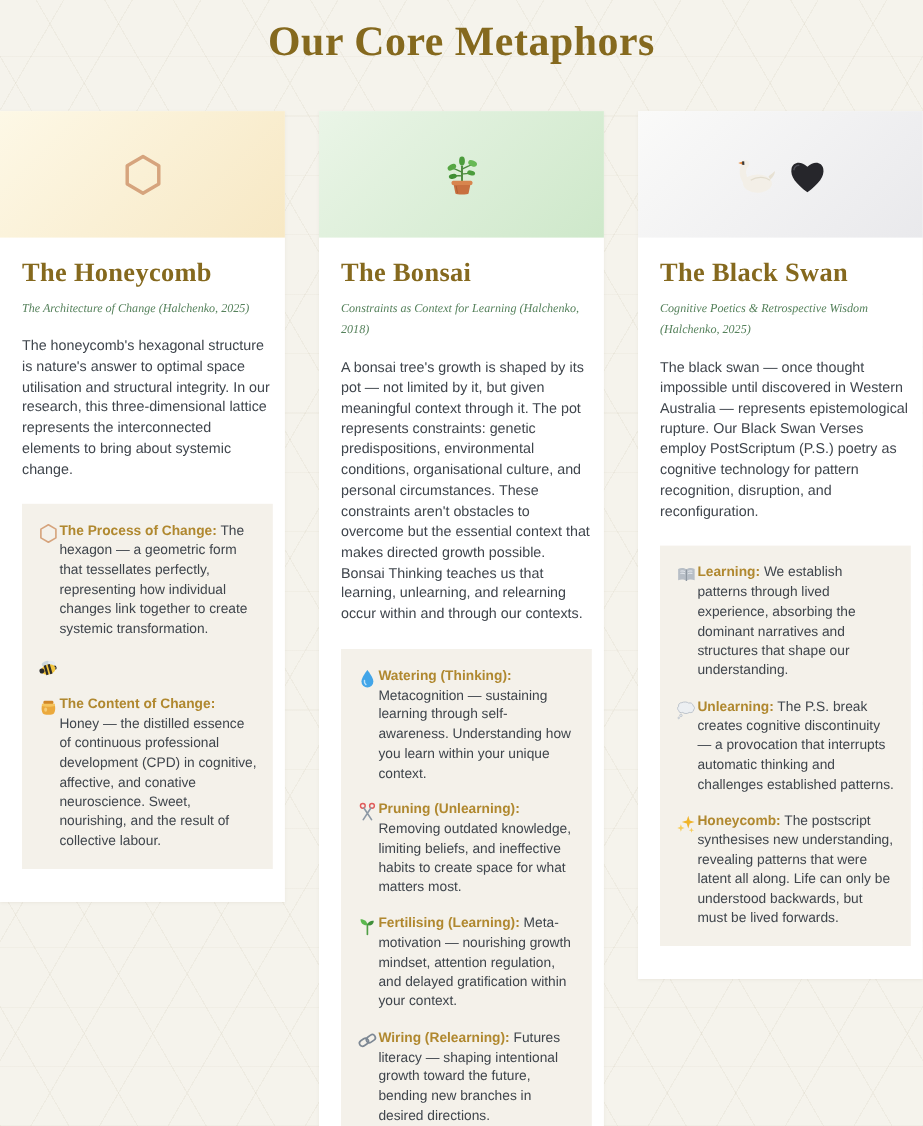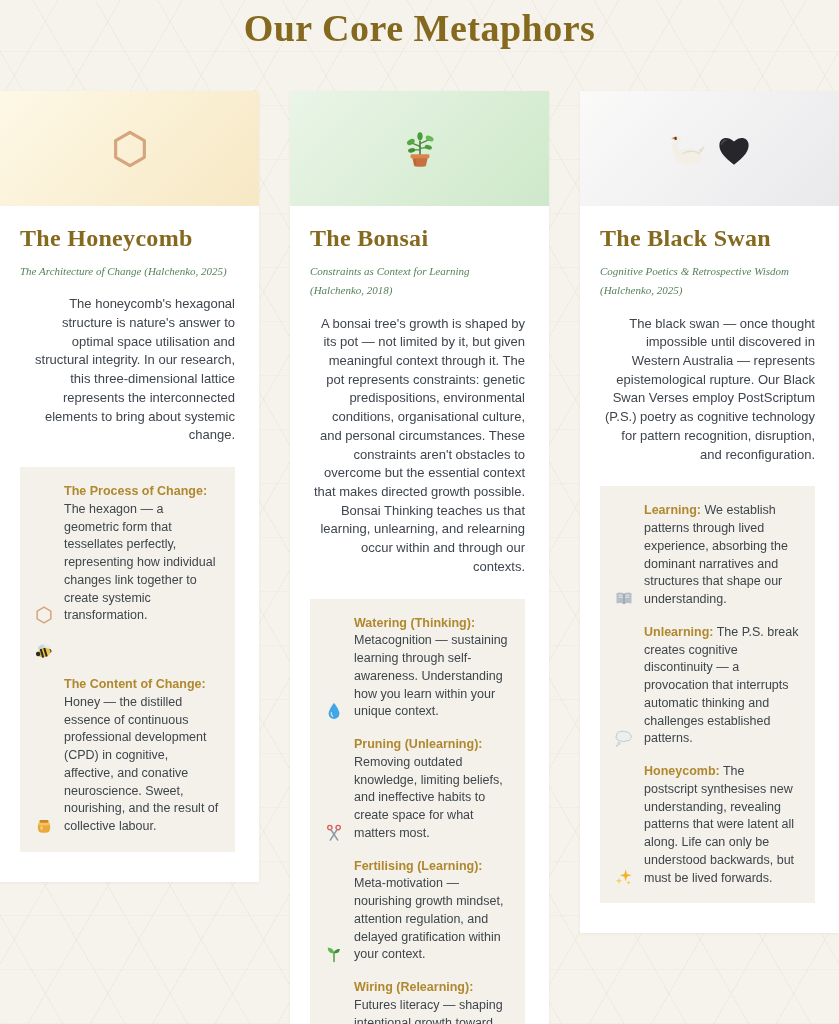--- a/index.html
+++ b/index.html
@@ -17,21 +17,21 @@
       repeating-linear-gradient(-60deg, rgba(168,156,122,0.09) 0 1px, transparent 1px 54px),
       repeating-linear-gradient(0deg,   rgba(168,156,122,0.06) 0 1px, transparent 1px 54px);
   }
   h1.page-title {
     font-family: "Liberation Serif", serif;
     font-weight: 700;
     font-size: 38px;
     letter-spacing: 0.5px;
     text-align: center;
     color: var(--accent-gold, #85691e);
-    padding-top: 6px;
+    padding-top: 16px;
   }
   .cards {
     margin-top: 41px;
     display: grid;
     grid-template-columns: repeat(3, 1fr);
     gap: 31px;
     align-items: start;
   }
   .card {
     background: var(--card-bg, #fff);
@@ -43,49 +43,48 @@
     align-items: center;
     justify-content: center;
     gap: 6px;
   }
   .card-header.hc    { background: linear-gradient(135deg, var(--hc-from,#fdf8e6),     var(--hc-to,#f7e8c4)); }
   .card-header.bonsai{ background: linear-gradient(135deg, var(--bonsai-from,#eaf5e7), var(--bonsai-to,#cee8ca)); }
   .card-header.swan  { background: linear-gradient(135deg, var(--swan-from,#fafaf9),   var(--swan-to,#e9e9ec)); }
   .header-icon { width:42px; height:42px; display:inline-block; }
   .header-icon svg { width:100%; height:100%; display:block; }
   .hex-accent { color: var(--hex-stroke, #d6a47d); }
-  .card-body { padding: 19px 24px 30px 20px; }
+  .card-body { padding: 19px 11px 30px 20px; }
   .card-title {
     font-family: "Liberation Serif", serif;
     font-weight: 700;
     font-size: 24px;
     color: var(--accent-gold, #85691e);
     letter-spacing: 0.3px;
   }
   .card-subtitle {
     margin-top: 10px;
     font-family: "Liberation Serif", serif;
     font-style: italic;
     font-size: 11px;
     line-height: 1.75;
     color: var(--subtitle-green, #55815b);
   }
   .card-desc {
     margin-top: 14px;
     font-size: 13px;
     line-height: 1.44;
     color: var(--text, #3f454c);
-    text-align: right;
   }
   .feature-list {
     margin-top: 22px;
     background: var(--list-bg, #f4f1ea);
     padding: 16px 14px;
   }
-  .li { display:flex; align-items:flex-end; gap:10px; }
+  .li { display:flex; align-items:flex-start; }
   .li + .li { margin-top: 15px; }
   .li-icon { width:20px; height:20px; flex:0 0 20px; margin-top:1px; }
   .li-icon svg { width:20px; height:20px; display:block; }
   .li-text { font-size: 12.5px; line-height: 1.42; color: var(--text, #3f454c); }
   .li-label { color: var(--label-gold, #b0882f); font-weight: 700; }
 </style>
 </head>
 <body>
 
 <div class="page">

